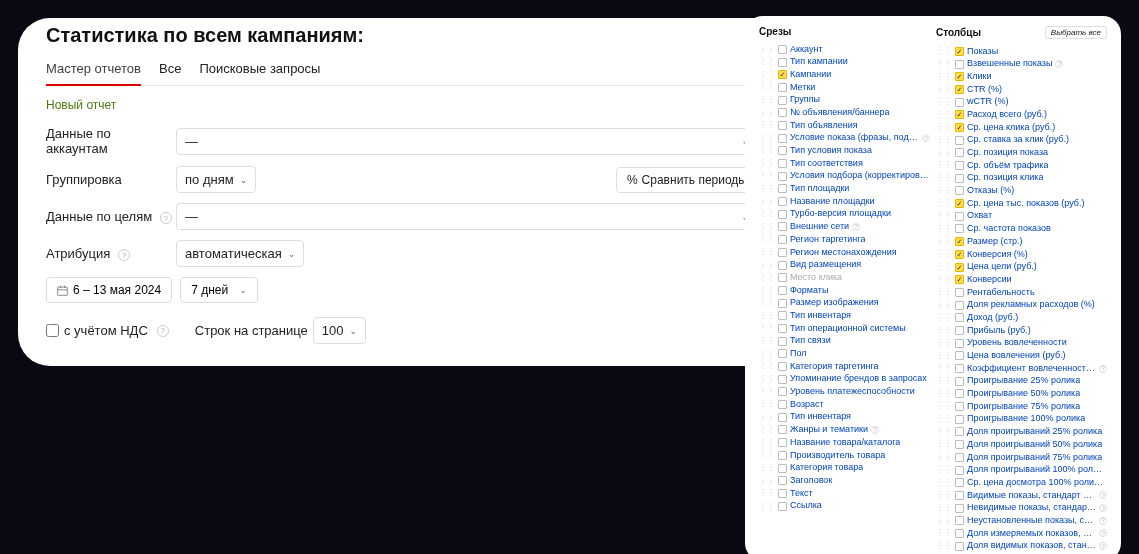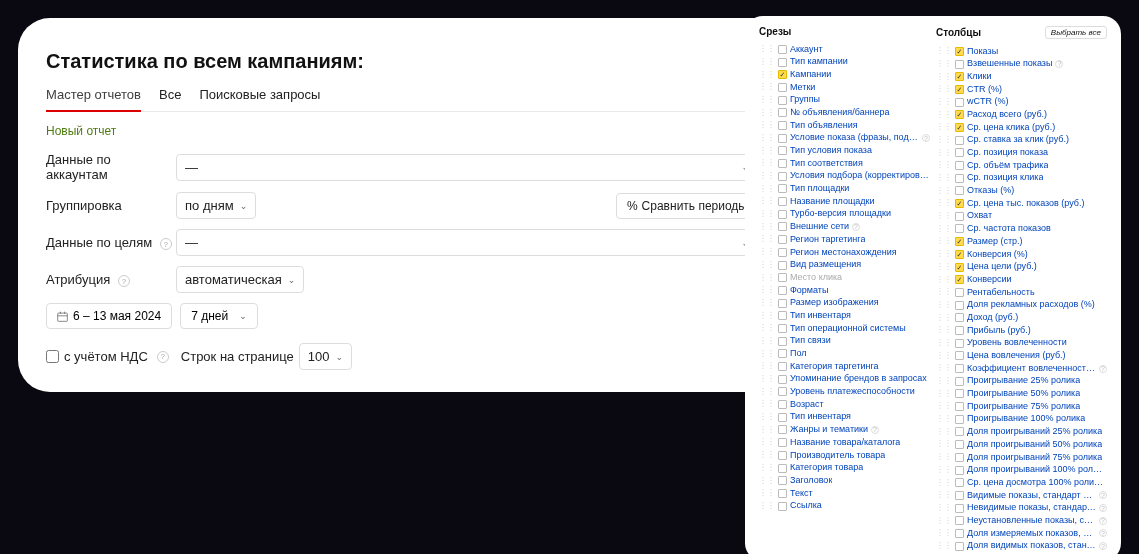--- a/index.html
+++ b/index.html
@@ -11,21 +11,21 @@
     position: relative;
     overflow: hidden;
   }
   .panel-left {
     position: absolute;
     left: 18px;
     top: 18px;
     width: 768px;
     background: #fff;
     border-radius: 32px;
-    padding: 32px 28px 22px 28px;
+    padding: 6px 28px 22px 28px;
   }
   .title {
     font-size: 20px;
     font-weight: 700;
     color: #111;
     margin-bottom: 14px;
   }
   .tabs {
     display: flex;
     gap: 18px;
@@ -115,21 +115,21 @@
     padding: 5px 10px;
     font-size: 12px;
     display: flex;
     align-items: center;
     gap: 5px;
     cursor: pointer;
   }
   .bottom-row {
     display: flex;
     align-items: center;
-    gap: 12px;
+    gap: 26px;
     font-size: 13px;
     color: #222;
   }
   .chk {
     display: flex;
     align-items: center;
     gap: 5px;
   }
   .chk input { width: 13px; height: 13px; }
 

